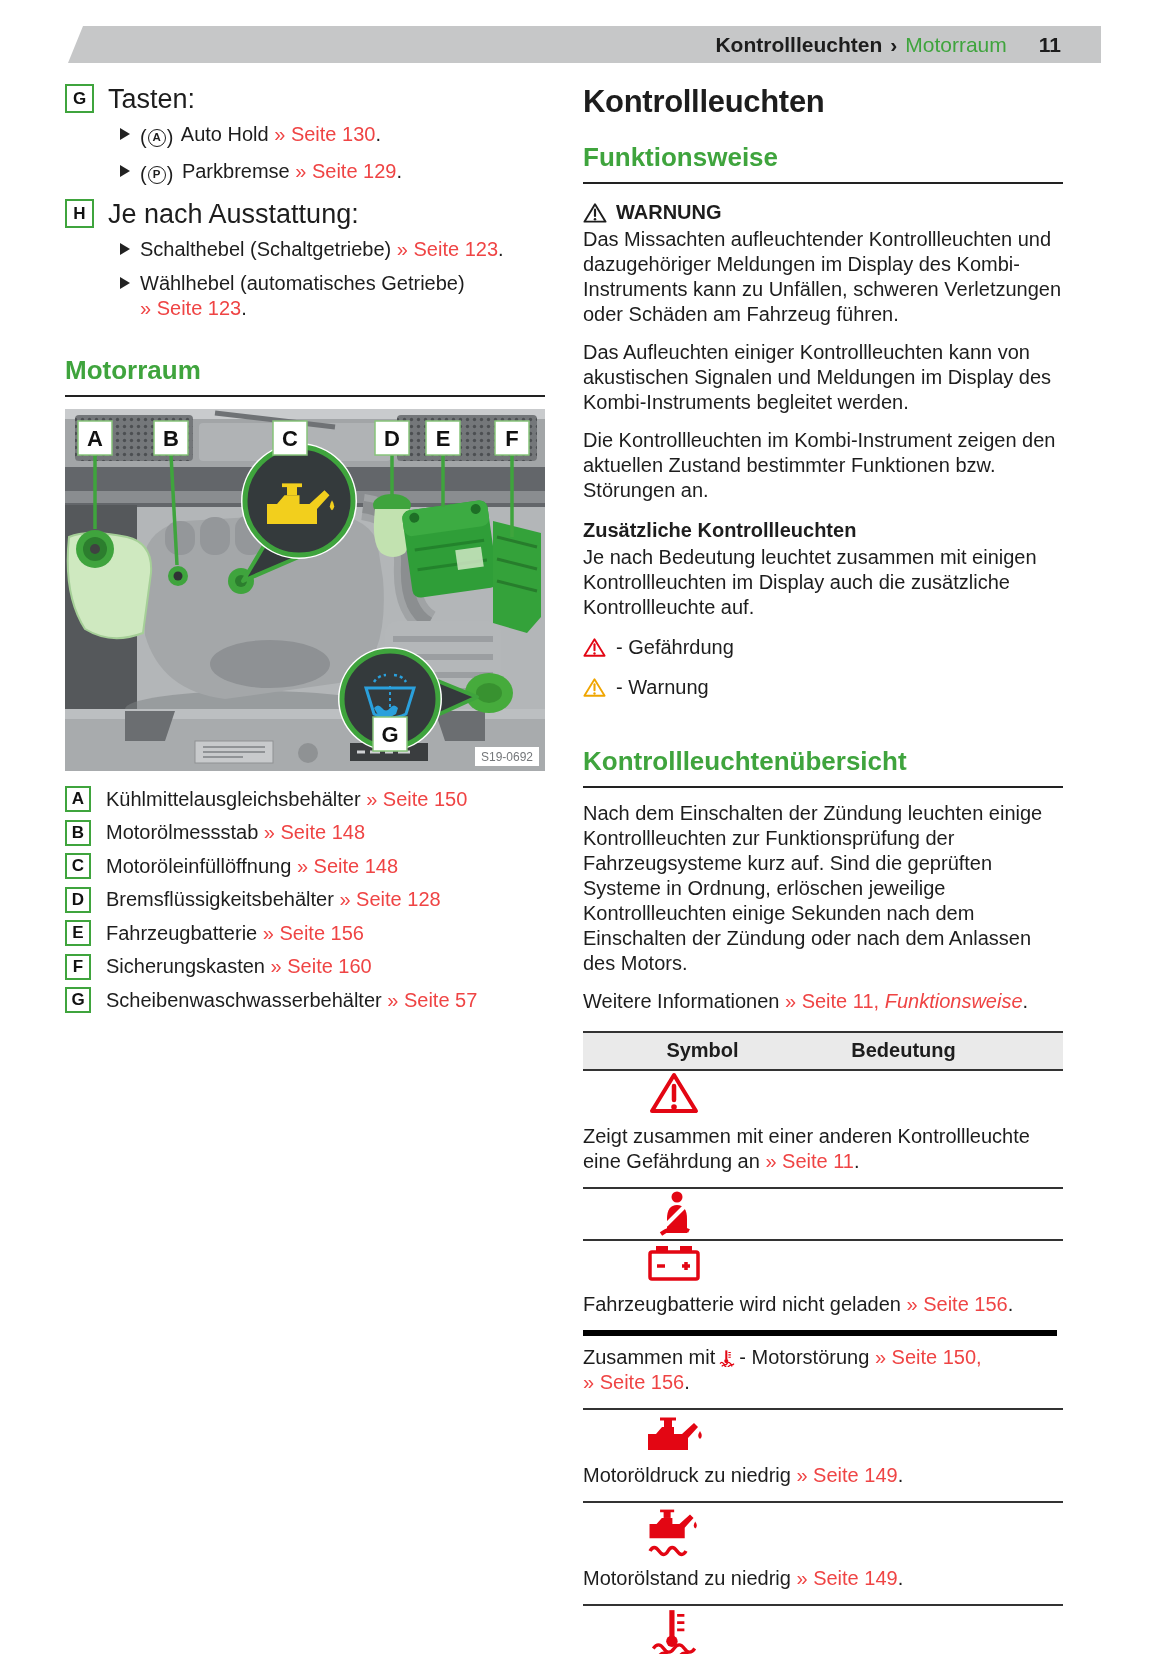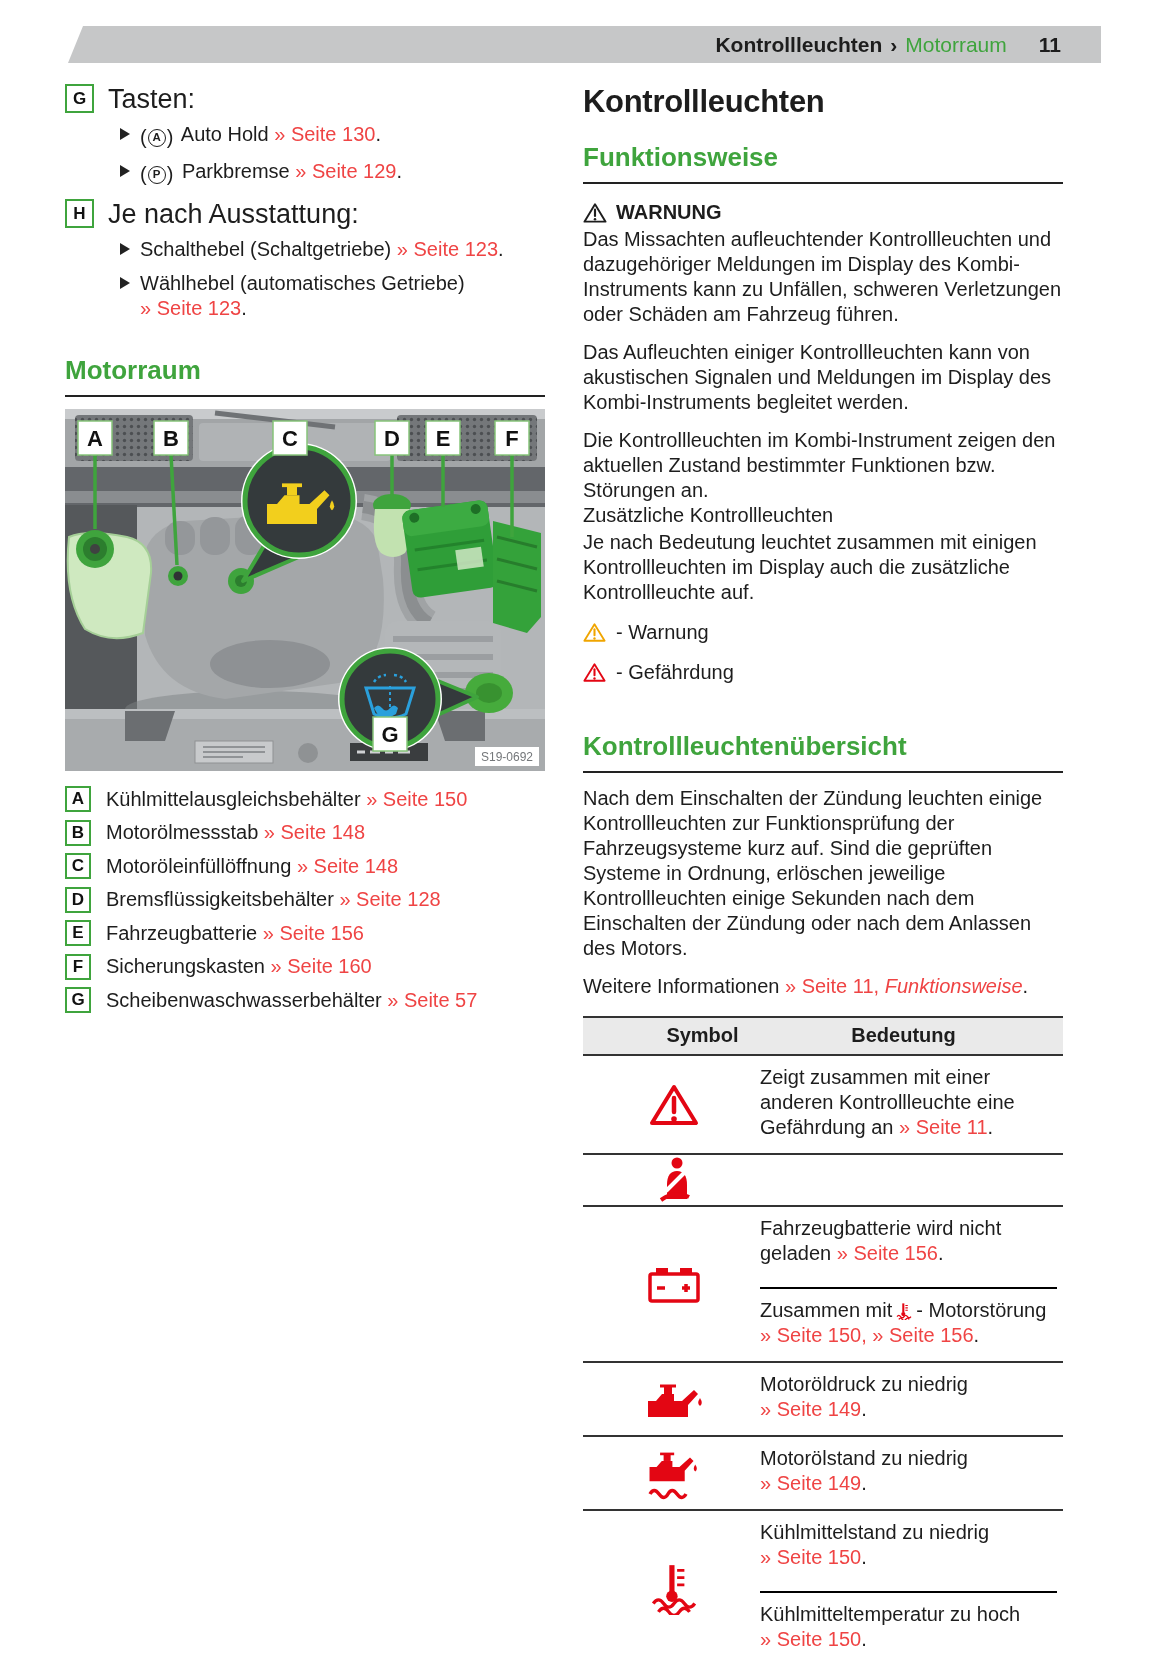--- a/index.html
+++ b/index.html
@@ -17,21 +17,21 @@
   
   .col-left{position:absolute;left:65px;top:84px;width:480px;}
   .col-right{position:absolute;left:583px;top:84px;width:480px;}
 
   
   .h1{font-size:31px;font-weight:bold;margin:0 0 20px 0;letter-spacing:-.3px;}
   .h2{font-size:26px;font-weight:bold;color:#3fa43d;border-bottom:2.5px solid #222;padding-bottom:9px;margin:24px 0 2px 0;}
   .h2.first{margin-top:22px;}
   p.body{font-size:20px;line-height:25px;margin:13px 0 0 0;}
   p.tight{margin-top:2px;}
-  .subhead{font-size:20px;font-weight:normal;line-height:25px;}
+  .subhead{font-size:20px;font-weight:bold;margin-top:15px;line-height:25px;}
   .lnk{color:#ef4444;text-decoration:none;cursor:pointer;}
   .ital{font-style:italic;}
 
   
   .key-sq{width:26px;height:26px;border:2px solid #3fa43d;box-sizing:border-box;display:flex;align-items:center;justify-content:center;
     font-size:17px;font-weight:bold;color:#111;flex:none;background:#fff;}
   .def{display:flex;margin-bottom:2px;}
   .def .key-sq{margin-right:14px;width:29px;height:29px;}
   .def-title{font-size:27px;line-height:25px;padding-top:3px;}
   .bullets{margin:4px 0 12px 55px;}
@@ -53,25 +53,25 @@
   
   .legend{margin-top:15px;}
   .leg-row{display:flex;align-items:center;margin-bottom:7.5px;font-size:20px;}
   .leg-row .key-sq{margin-right:15px;}
 
   
   .tbl{margin-top:17px;border-top:2px solid #333;}
   .tbl-head{display:flex;background:#eaeaea;border-bottom:2px solid #333;font-weight:bold;font-size:20px;text-align:center;}
   .tbl-head .c1{width:177px;box-sizing:border-box;padding:6px 0 7px 62px;flex:none;}
   .tbl-head .c2{flex:1;padding:6px 16px 7px 0;}
-  .trow{display:flex;border-bottom:2px solid #333;}
+  .trow{display:flex;border-bottom:2px solid #333;flex-direction:column;}
   .tsym{width:177px;flex:none;display:flex;align-items:center;justify-content:center;padding-left:4px;box-sizing:border-box;}
   .tbed{flex:1;min-width:0;padding-right:6px;}
   .tentry{padding:9px 0 13px 0;font-size:20px;line-height:25px;}
-  .tentry + .tentry{border-top:2px solid #000000;margin-top:8px;}
+  .tentry + .tentry{border-top:6px solid #000000;}
   .mini-ico{vertical-align:-3px;margin:0 4px;}
 
   
   .figure{margin-top:12px;line-height:0;}
   svg text{font-family:"Liberation Sans",sans-serif;}
   .fig-label-rect{fill:#ffffff;stroke:#86c47a;stroke-width:1.5;}
   .fig-label-text{font-weight:bold;font-size:22px;fill:#111;}
   .rule-motor{border-bottom:2.5px solid #222;margin-top:0;}
 </style>
 </head>
@@ -280,33 +280,33 @@
   <p class="body tight">Das Missachten aufleuchtender Kontrollleuchten und dazugehöriger Meldungen im Display des Kombi-Instruments kann zu Unfällen, schweren Verletzungen oder Schäden am Fahrzeug führen.</p>
 
   <p class="body">Das Aufleuchten einiger Kontrollleuchten kann von akustischen Signalen und Meldungen im Display des Kombi-Instruments begleitet werden.</p>
   <p class="body">Die Kontrollleuchten im Kombi-Instrument zeigen den aktuellen Zustand bestimmter Funktionen bzw. Störungen an.</p>
 
   <div class="subhead">Zusätzliche Kontrollleuchten</div>
   <p class="body tight">Je nach Bedeutung leuchtet zusammen mit einigen Kontrollleuchten im Display auch die zusätzliche Kontrollleuchte auf.</p>
 
   <div class="icon-line">
     <svg width="23" height="21" viewBox="0 0 50 44">
+      <path d="M25,4 L47,40 H3 Z" fill="none" stroke="#e30613" stroke-width="4" stroke-linejoin="round"></path>
+      <line x1="25" y1="15" x2="25" y2="28" stroke="#e30613" stroke-width="4.5" stroke-linecap="round"></line>
+      <circle cx="25" cy="35" r="2.6" fill="#e30613"></circle>
+    </svg>
+    <span>- Gefährdung</span>
+  </div>
+  <div class="icon-line">
+    <svg width="23" height="21" viewBox="0 0 50 44">
       <path d="M25,4 L47,40 H3 Z" fill="none" stroke="#f0a500" stroke-width="4" stroke-linejoin="round"></path>
       <line x1="25" y1="15" x2="25" y2="28" stroke="#f0a500" stroke-width="4.5" stroke-linecap="round"></line>
       <circle cx="25" cy="35" r="2.6" fill="#f0a500"></circle>
     </svg>
     <span>- Warnung</span>
-  </div>
-  <div class="icon-line">
-    <svg width="23" height="21" viewBox="0 0 50 44">
-      <path d="M25,4 L47,40 H3 Z" fill="none" stroke="#e30613" stroke-width="4" stroke-linejoin="round"></path>
-      <line x1="25" y1="15" x2="25" y2="28" stroke="#e30613" stroke-width="4.5" stroke-linecap="round"></line>
-      <circle cx="25" cy="35" r="2.6" fill="#e30613"></circle>
-    </svg>
-    <span>- Gefährdung</span>
   </div>
 
   <div class="h2" style="margin-top:46px;">Kontrollleuchtenübersicht</div>
 
   <p class="body">Nach dem Einschalten der Zündung leuchten einige Kontrollleuchten zur Funktionsprüfung der Fahrzeugsysteme kurz auf. Sind die geprüften Systeme in Ordnung, erlöschen jeweilige Kontrollleuchten einige Sekunden nach dem Einschalten der Zündung oder nach dem Anlassen des Motors.</p>
 
   <p class="body">
     <span>Weitere Informationen</span>
     <a class="lnk">»&nbsp;Seite&nbsp;11,</a>
     <a class="lnk ital">Funktionsweise</a><span>.</span>

